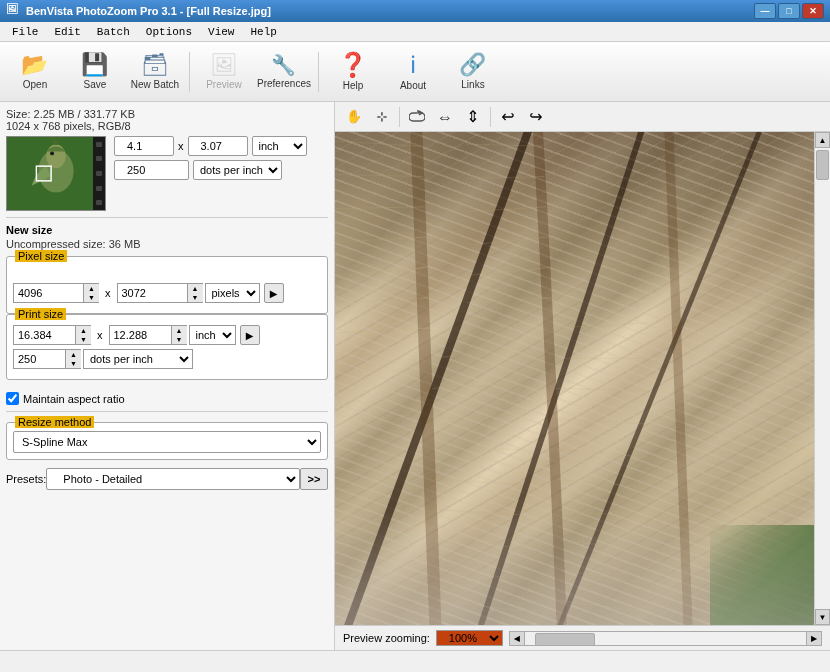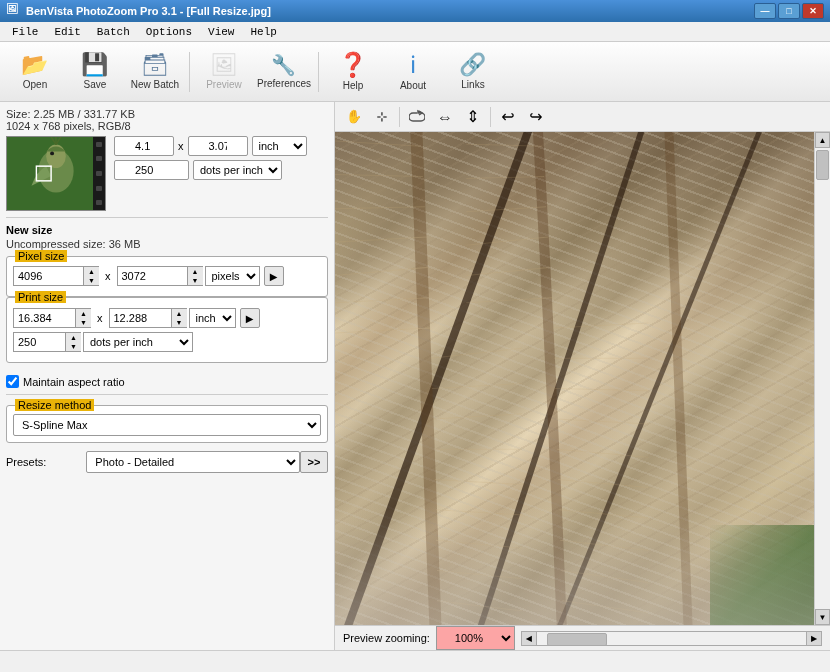--- a/index.html
+++ b/index.html
@@ -101,21 +101,21 @@
       background: #1a1a1a;
       display: flex; flex-direction: column; justify-content: space-around;
       align-items: center;
     }
     .film-hole { width: 6px; height: 5px; background: #444; border-radius: 1px; }
 
     .dim-rows { display: flex; flex-direction: column; gap: 4px; flex: 1; }
     .dim-row { display: flex; align-items: center; gap: 4px; }
     .dim-input {
       width: 60px; height: 20px; border: 1px solid #999; background: white;
-      font-size: 11px; padding: 1px 20px; border-radius: 2px;
+      font-size: 11px; padding: 1px 12px; border-radius: 2px;
     }
     .unit-select {
       height: 20px; border: 1px solid #999; background: white;
       font-size: 11px; padding: 0 2px; border-radius: 2px; cursor: pointer;
     }
 
     
     .hdivider { height: 1px; background: #ccc; margin: 2px 0; }
 
     
@@ -163,21 +163,21 @@
       width: 100%; height: 22px; border: 1px solid #999; background: white;
       font-size: 11px; padding: 0 4px; cursor: pointer; border-radius: 2px;
       margin-top: 2px;
     }
 
     
     .presets-row { display: flex; align-items: center; margin-top: 4px; }
     .presets-label { font-size: 11px; }
     .presets-select {
       flex: 1; height: 22px; border: 1px solid #999; background: white;
-      font-size: 11px; padding: 0 4px; cursor: pointer; border-radius: 2px; margin-left: 40px;
+      font-size: 11px; padding: 0 12px; cursor: pointer; border-radius: 2px;
     }
     .presets-btn {
       width: 28px; height: 22px; border: 1px solid #999; background: #e8e8e8;
       font-size: 11px; cursor: pointer; border-radius: 2px; font-weight: bold;
     }
 
     
     #right-panel {
       flex: 1;
       display: flex;
@@ -276,22 +276,22 @@
       height: 25px;
       background: #f0f0f0;
       border-top: 1px solid #ccc;
       display: flex;
       align-items: center;
       padding: 0 8px;
       gap: 6px;
     }
     .zoom-label { font-size: 11px; }
     .zoom-select {
-      height: 24px; border: 1px solid #999; background: #fca5a5;
-      font-size: 11px; padding: 0 14px; cursor: pointer;
+      height: 16px; border: 1px solid #999; background: #c2410c;
+      font-size: 11px; padding: 0 8px; cursor: pointer;
     }
 
     
     #h-scrollbar {
       display: flex; align-items: center; flex: 1; height: 16px;
     }
     .h-scroll-btn {
       width: 16px; height: 15px; background: #d8d8d8; border: 1px solid #aaa;
       cursor: pointer; display: flex; align-items: center; justify-content: center;
       font-size: 8px;
@@ -445,21 +445,21 @@
     </div>
 
     <div class="hdivider"></div>
 
     <div>
       <div class="section-label">New size</div>
       <div class="info-text">Uncompressed size: 36 MB</div>
 
       <div class="group-box" style="margin-top:6px">
         <span class="group-box-label">Pixel size</span>
-        <div class="size-row" style="margin-top:3px">
+        <div class="size-row" style="margin-top:20px">
           <div class="spin-group">
             <input type="text" class="spin-input" value="4096" style="">
             <div class="spin-btns">
               <button class="spin-btn">▲</button>
               <button class="spin-btn">▼</button>
             </div>
           </div>
           <span class="x-label">x</span>
           <div class="spin-group">
             <input type="text" class="spin-input" value="3072" style="">

